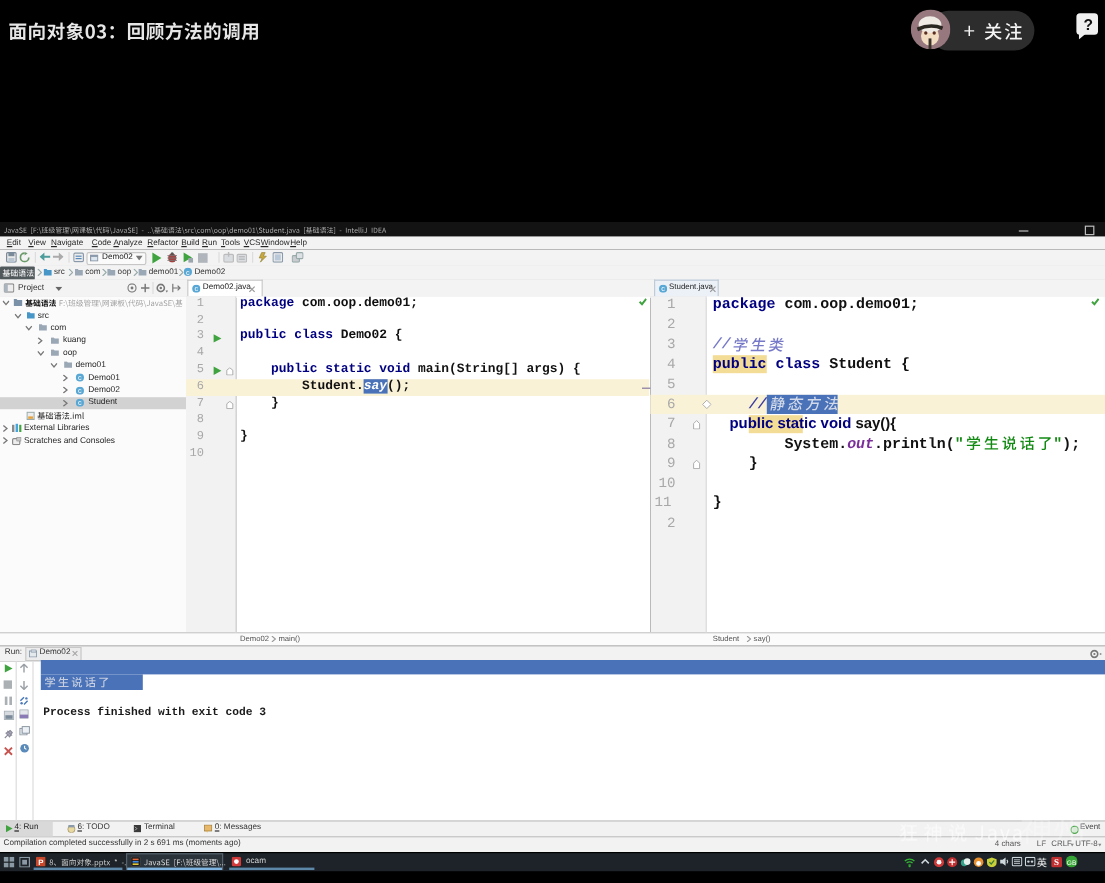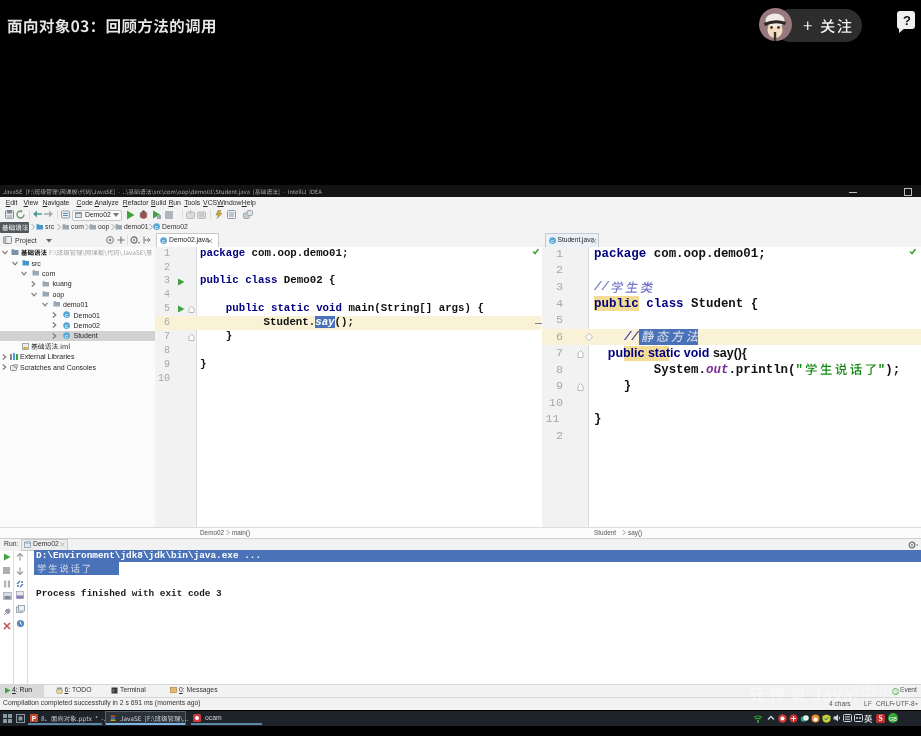--- a/index.html
+++ b/index.html
@@ -460,21 +460,21 @@
     <div style="position:absolute;left:155px;top:288.3px;width:15px;height:13.9px;line-height:13.9px;text-align:right;font-family:'Liberation Mono',monospace;font-size:10px;color:#A8A8A8;">4</div>
     <div style="position:absolute;left:155px;top:302.2px;width:15px;height:13.9px;line-height:13.9px;text-align:right;font-family:'Liberation Mono',monospace;font-size:10px;color:#A8A8A8;">5</div>
     <div style="position:absolute;left:155px;top:316.1px;width:15px;height:13.9px;line-height:13.9px;text-align:right;font-family:'Liberation Mono',monospace;font-size:10px;color:#A8A8A8;">6</div>
     <div style="position:absolute;left:155px;top:330.0px;width:15px;height:13.9px;line-height:13.9px;text-align:right;font-family:'Liberation Mono',monospace;font-size:10px;color:#A8A8A8;">7</div>
     <div style="position:absolute;left:155px;top:343.9px;width:15px;height:13.9px;line-height:13.9px;text-align:right;font-family:'Liberation Mono',monospace;font-size:10px;color:#A8A8A8;">8</div>
     <div style="position:absolute;left:155px;top:357.8px;width:15px;height:13.9px;line-height:13.9px;text-align:right;font-family:'Liberation Mono',monospace;font-size:10px;color:#A8A8A8;">9</div>
     <div style="position:absolute;left:155px;top:371.7px;width:15px;height:13.9px;line-height:13.9px;text-align:right;font-family:'Liberation Mono',monospace;font-size:10px;color:#A8A8A8;">10</div>
     <div style="position:absolute;left:200px;top:246.6px;height:13.9px;line-height:13.9px;font-family:'Liberation Mono',monospace;font-size:10.75px;font-weight:bold;color:#111;white-space:pre"><span style="color:#000080">package</span> com.oop.demo01;</div>
     <div style="position:absolute;left:200px;top:274.4px;height:13.9px;line-height:13.9px;font-family:'Liberation Mono',monospace;font-size:10.75px;font-weight:bold;color:#111;white-space:pre"><span style="color:#000080">public class</span> Demo02 {</div>
     <div style="position:absolute;left:200px;top:302.2px;height:13.9px;line-height:13.9px;font-family:'Liberation Mono',monospace;font-size:10.75px;font-weight:bold;color:#111;white-space:pre">    <span style="color:#000080">public static void</span> main(String[] args) {</div>
-    <div style="position:absolute;left:212px;top:316.1px;height:14px;line-height:13.9px;font-family:'Liberation Mono',monospace;font-size:10.75px;font-weight:bold;color:#111;white-space:pre">        Student.<span style="background:#4A72B8;color:#FFF;font-style:italic">say</span>();</div>
+    <div style="position:absolute;left:200px;top:316.1px;height:14px;line-height:13.9px;font-family:'Liberation Mono',monospace;font-size:10.75px;font-weight:bold;color:#111;white-space:pre">        Student.<span style="background:#4A72B8;color:#FFF;font-style:italic">say</span>();</div>
     <div style="position:absolute;left:200px;top:330.0px;height:13.9px;line-height:13.9px;font-family:'Liberation Mono',monospace;font-size:10.75px;font-weight:bold;color:#111;white-space:pre">    }</div>
     <div style="position:absolute;left:200px;top:357.8px;height:13.9px;line-height:13.9px;font-family:'Liberation Mono',monospace;font-size:10.75px;font-weight:bold;color:#111;white-space:pre">}</div>
     <svg style="position:absolute;left:176.5px;top:277.59999999999997px" width="8" height="8" viewBox="0 0 8 8">
       <path d="M1 0.5 L7.5 4 L1 7.5 Z" fill="#3FA33F"></path>
     </svg>
     <svg style="position:absolute;left:176.5px;top:305.4px" width="8" height="8" viewBox="0 0 8 8">
       <path d="M1 0.5 L7.5 4 L1 7.5 Z" fill="#3FA33F"></path>
     </svg>
     <svg style="position:absolute;left:188px;top:305.9px" width="7" height="7" viewBox="0 0 7 7">
       <path d="M1 6.5 L1 2.5 L3.5 0.5 L6 2.5 L6 6.5 Z" fill="#FFF" stroke="#AAA" stroke-width="0.8"></path>
@@ -612,21 +612,20 @@
     <svg style="position:absolute;left:15.5px;top:604.5px" width="9" height="8" viewBox="0 0 9 8">
       <rect x="0.5" y="2" width="6" height="5.5" fill="#E4E8EC" stroke="#8A95A0" stroke-width="0.8"></rect>
       <rect x="2.5" y="0.5" width="6" height="5.5" fill="#EDF1F5" stroke="#8A95A0" stroke-width="0.8"></rect>
     </svg>
     <svg style="position:absolute;left:15.5px;top:618.5px" width="9" height="9" viewBox="0 0 9 9">
       <circle cx="4.5" cy="4.5" r="3.6" fill="#5A8ABA"></circle>
       <path d="M4.5 2.5 L4.5 4.5 L6 5.5" stroke="#FFF" stroke-width="0.9" fill="none"></path>
     </svg>
     <div style="position:absolute;left:33.5px;top:549.5px;width:887.5px;height:12.7px;background:#4A72B8;"></div>
     <div style="position:absolute;left:33.5px;top:562.2px;width:85px;height:12.7px;background:#4A72B8;"></div>
-    <div style="position:absolute;left:36px;top:549.5px;height:12.7px;line-height:12.7px;font-family:'Liberation Mono',monospace;font-size:9.4px;font-weight:bold;color:#FFF;white-space:pre">D:\Environment\jdk8\jdk\bin\java.exe ...</div>
     <svg style="position:absolute;left:36.5px;top:571.8px;overflow:visible" width="1" height="1">
       <g transform="scale(0.009400,-0.009400)" fill="#C6CEE0">
         <path transform="translate(0)" d="M449 346V278H58V191H449V28C449 14 444 10 424 9C404 8 333 8 262 10C277 -15 295 -55 301 -81C390 -81 450 -80 491 -66C533 -52 546 -26 546 26V191H947V278H546V309C634 349 723 405 785 462L725 510L705 505H230V422H597C552 393 499 365 449 346ZM417 822C446 779 475 722 489 681H290L329 700C313 739 271 794 235 835L155 799C184 764 216 718 235 681H74V473H164V597H839V473H932V681H776C806 719 839 764 867 807L771 838C748 791 710 728 676 681H526L581 703C568 745 534 807 501 853Z"></path>
         <path transform="translate(1191)" d="M225 830C189 689 124 551 43 463C67 451 110 423 129 407C164 450 198 503 228 563H453V362H165V271H453V39H53V-53H951V39H551V271H865V362H551V563H902V655H551V844H453V655H270C290 704 308 756 323 808Z"></path>
         <path transform="translate(2383)" d="M99 769C153 719 222 646 254 602L321 668C288 711 217 779 163 826ZM472 560H786V400H472ZM168 -56C185 -34 217 -7 412 140C402 159 387 199 380 226L273 149V533H41V440H177V129C177 84 138 46 115 31C133 11 159 -32 168 -56ZM380 644V315H499C488 162 458 50 294 -12C314 -29 340 -62 351 -84C538 -7 579 129 594 315H674V48C674 -43 693 -71 776 -71C792 -71 847 -71 863 -71C931 -71 955 -35 964 100C938 106 899 122 880 137C878 32 874 17 853 17C842 17 800 17 791 17C771 17 768 21 768 49V315H882V644H782C809 694 837 755 864 813L764 843C745 783 711 701 681 644H528L594 673C578 720 538 790 499 842L418 808C454 757 489 691 504 644Z"></path>
         <path transform="translate(3574)" d="M90 765C142 718 208 653 238 611L303 677C271 718 202 779 151 823ZM415 294V-84H509V-46H811V-80H910V294H707V450H962V540H707V717C784 729 856 745 916 763L852 839C735 802 536 773 364 756C374 736 386 701 390 679C461 685 537 692 612 702V540H360V450H612V294ZM509 40V208H811V40ZM40 533V442H169V117C169 68 135 29 114 13C131 -3 159 -40 168 -61C184 -39 214 -14 390 130C378 148 361 185 353 211L258 134V533Z"></path>
         <path transform="translate(4766)" d="M96 770V676H713C641 610 543 538 455 493V32C455 15 447 10 426 9C403 8 324 8 245 11C261 -15 278 -57 283 -85C383 -85 452 -84 495 -69C539 -55 554 -28 554 31V446C679 517 812 622 902 720L827 775L805 770Z"></path>
       </g>
     </svg>
     <div style="position:absolute;left:36px;top:587.6px;height:12.7px;line-height:12.7px;font-family:'Liberation Mono',monospace;font-size:9.4px;font-weight:bold;color:#1A1A1A;white-space:pre">Process finished with exit code 3</div>

